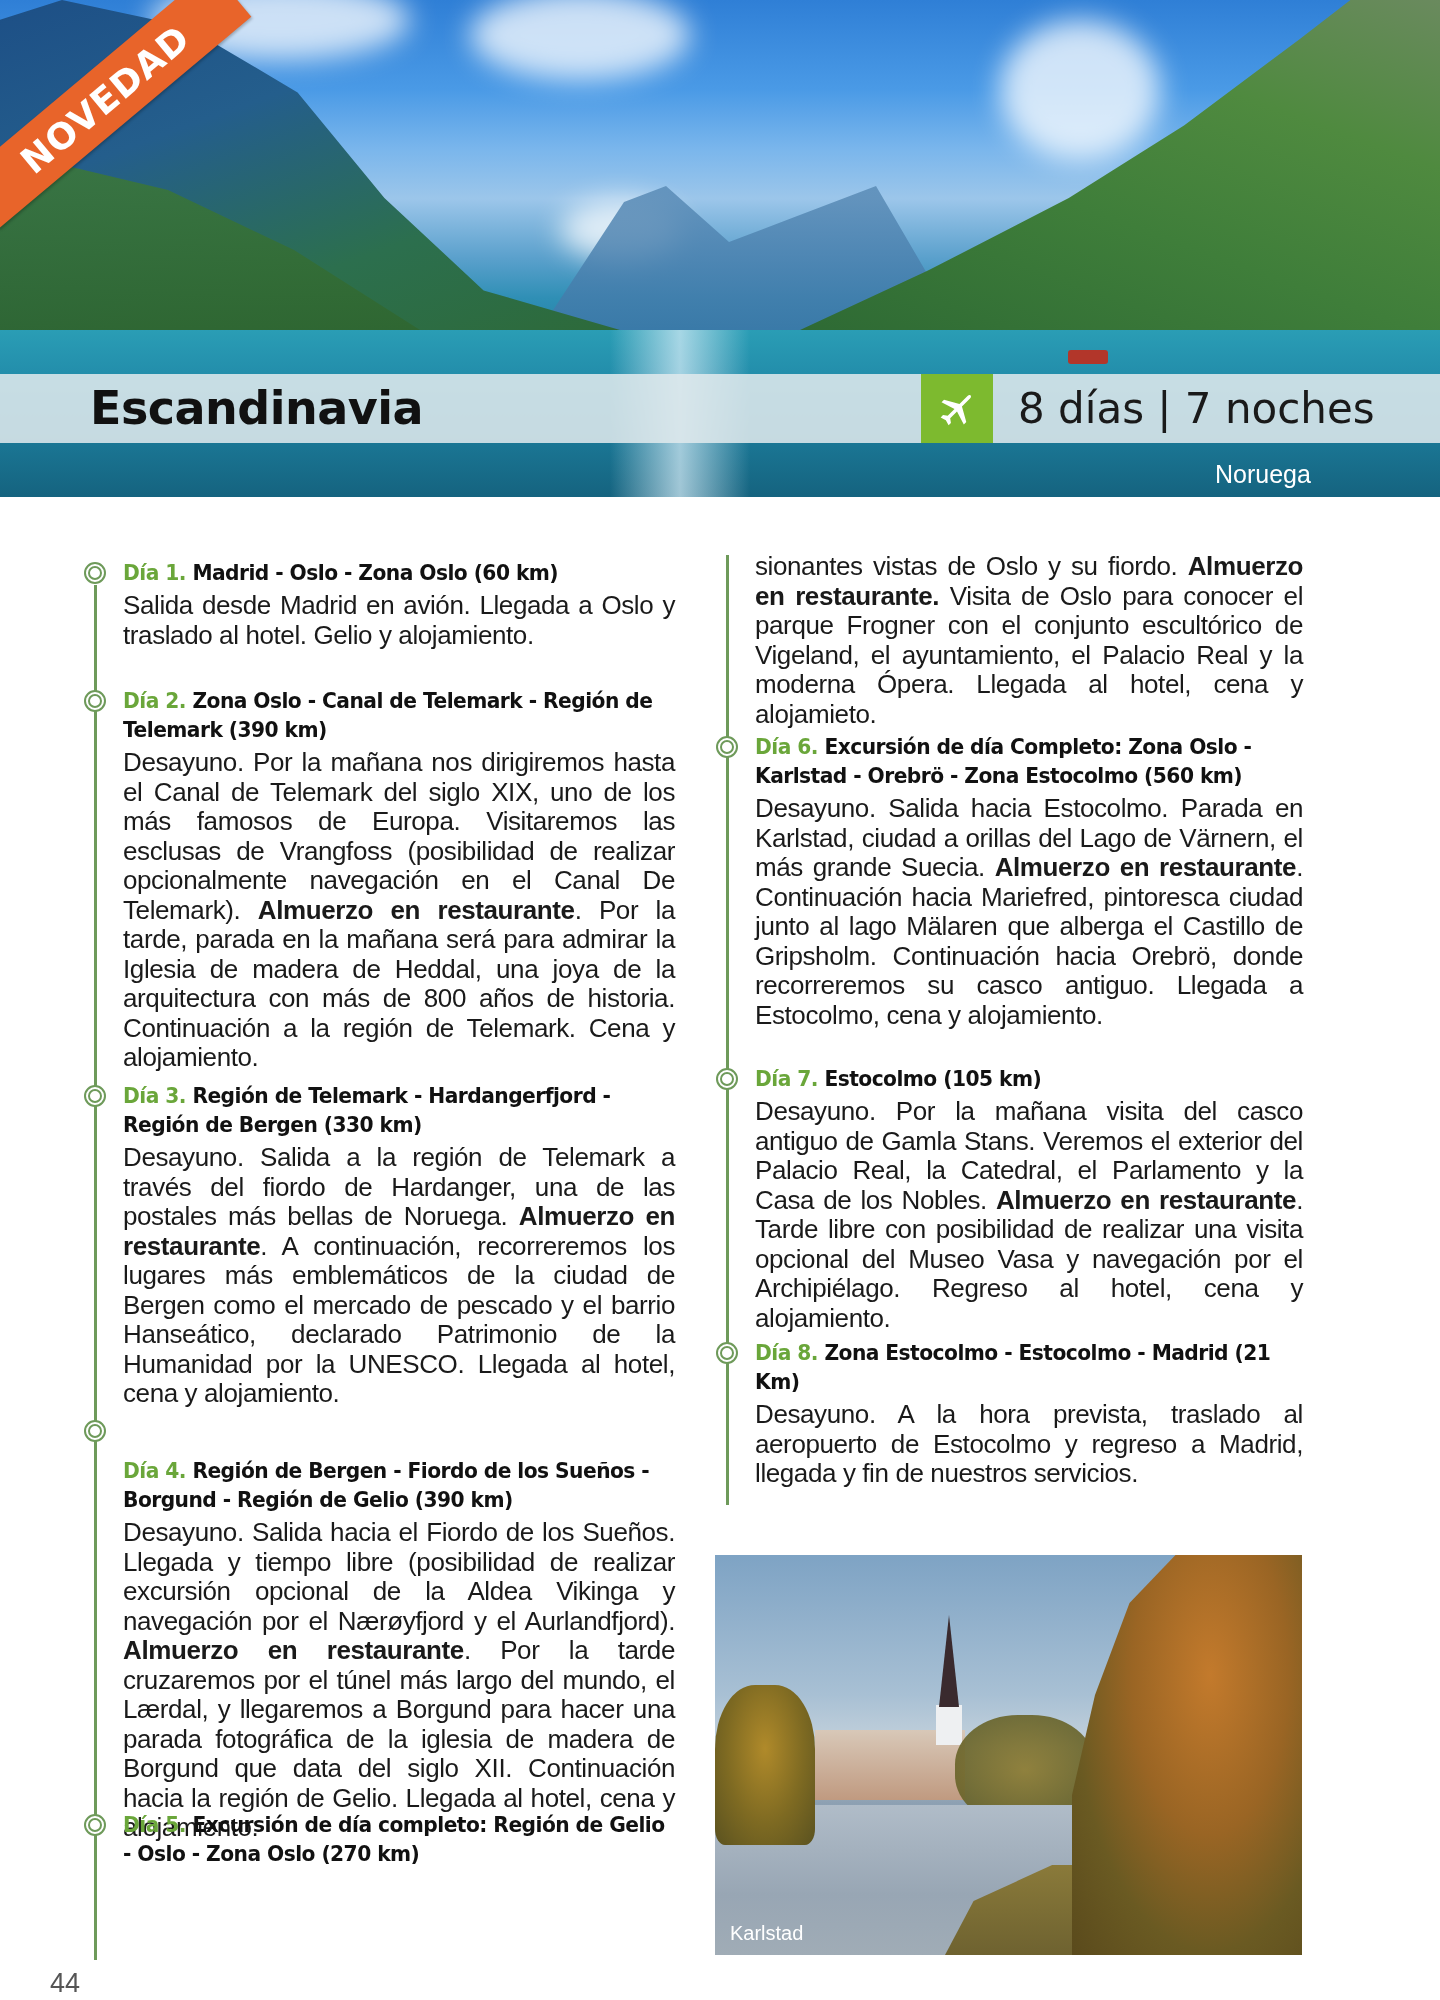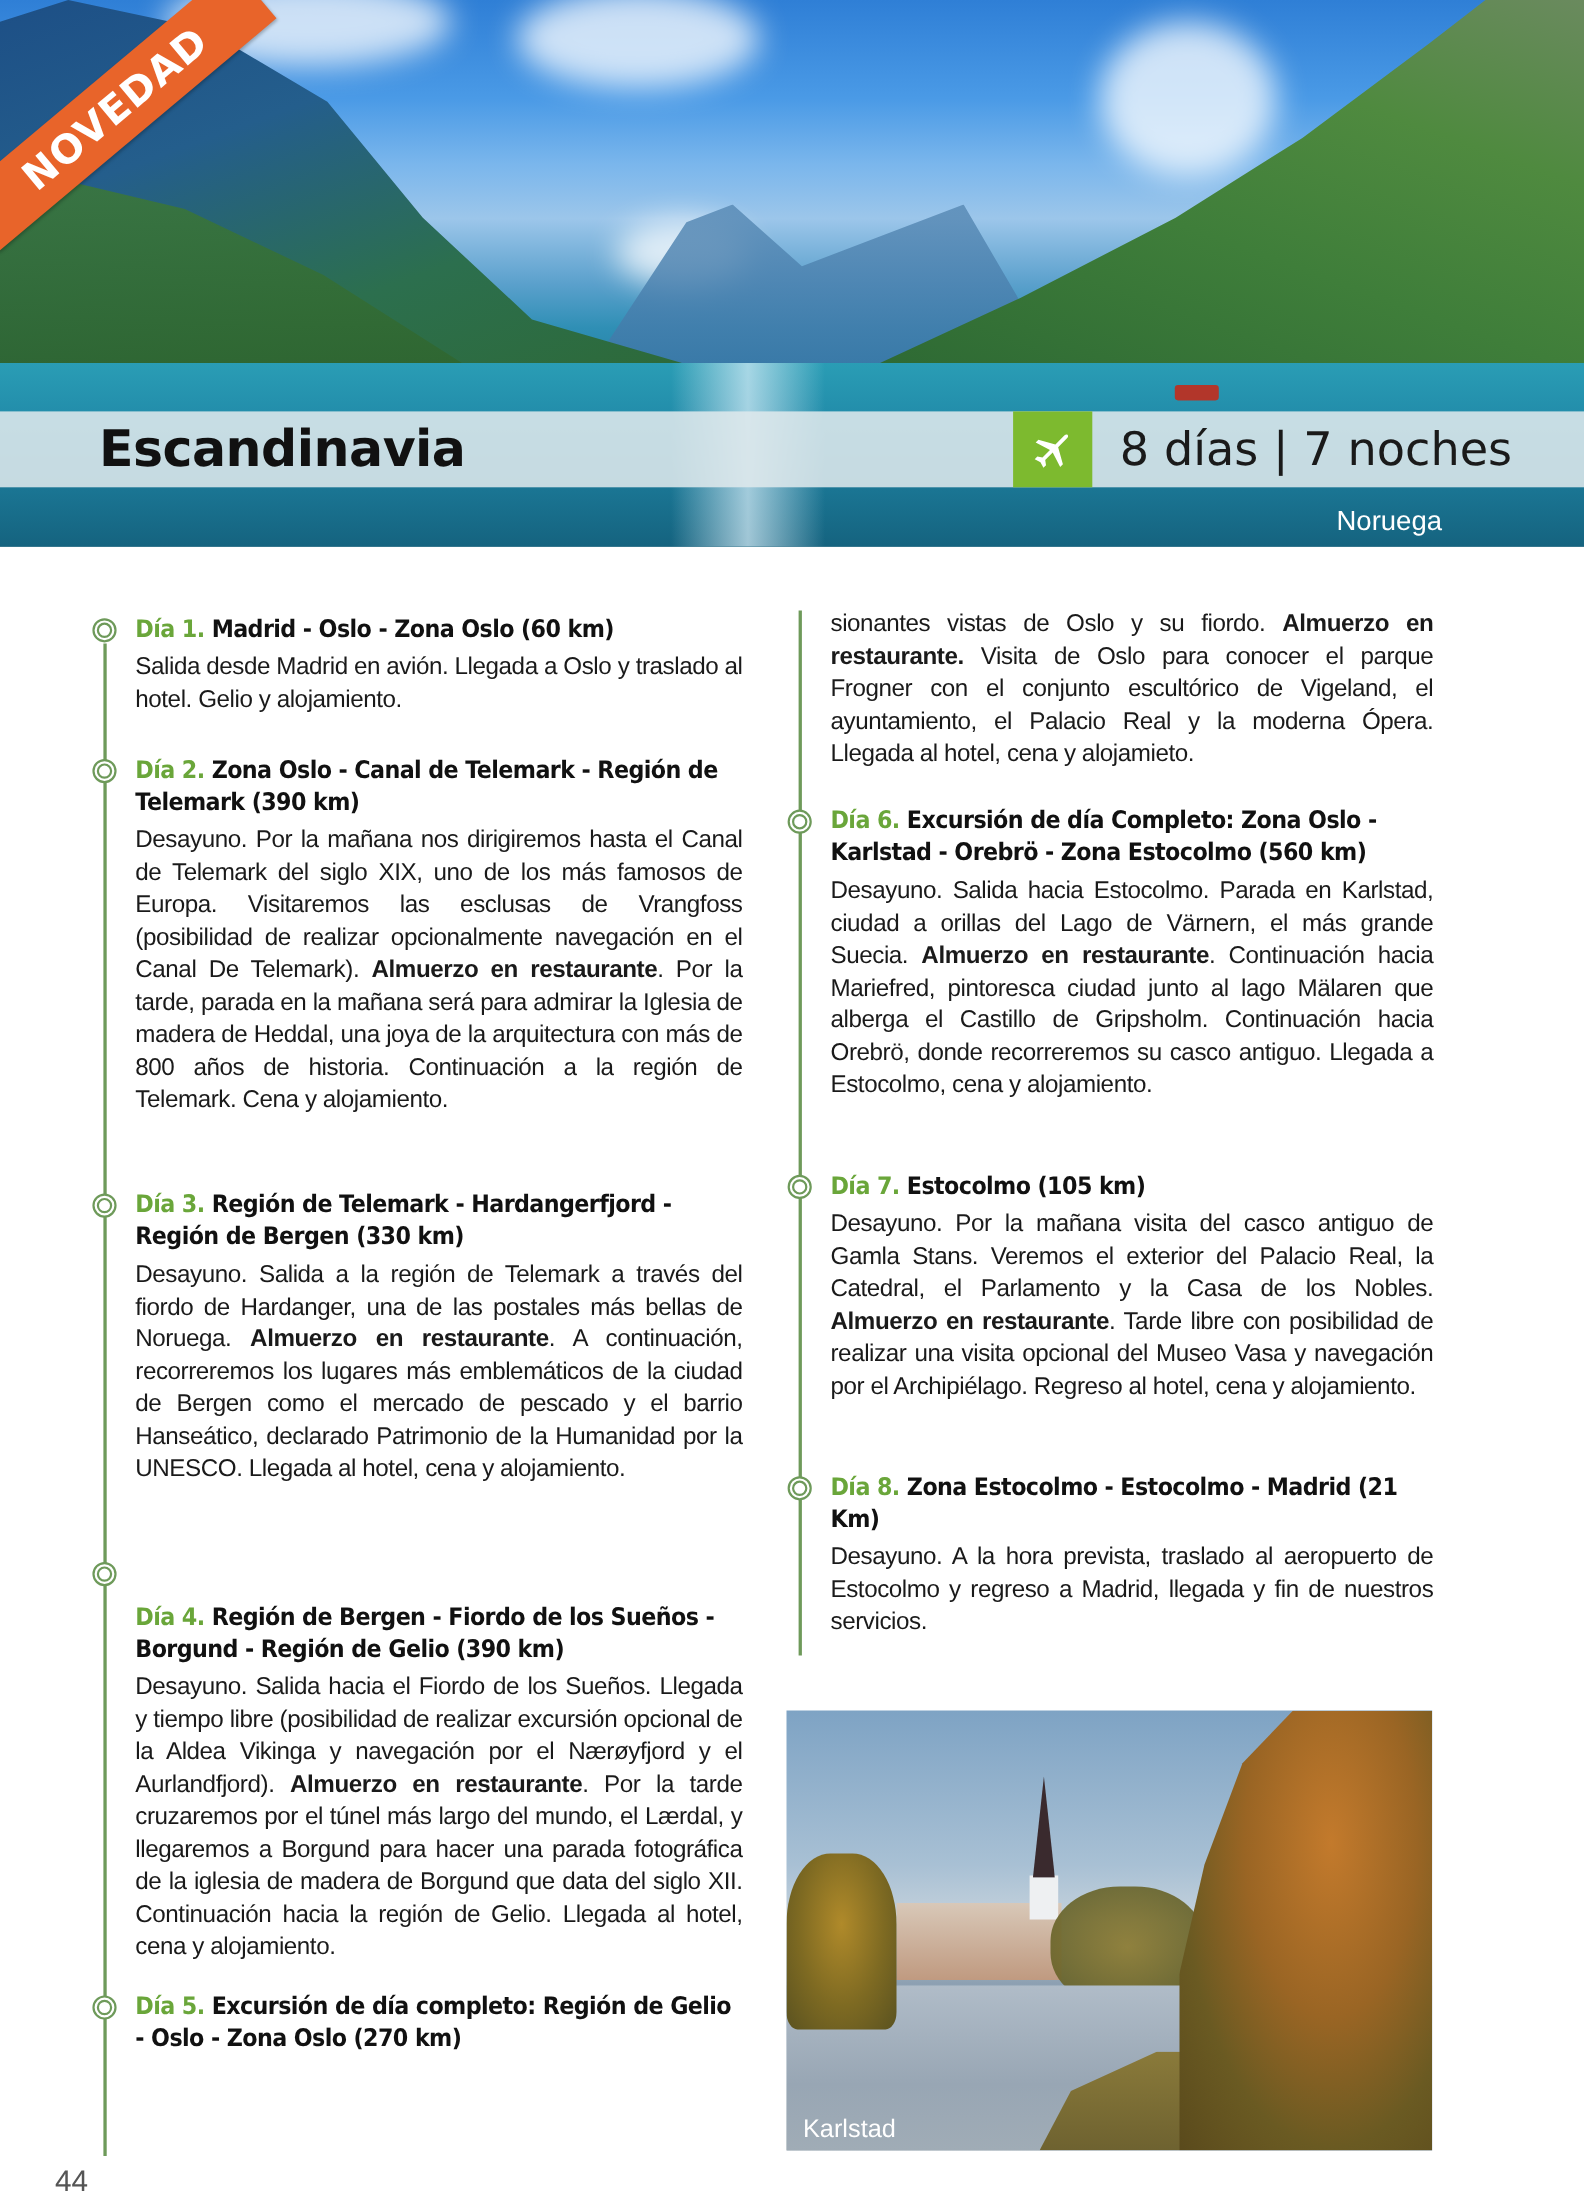--- a/index.html
+++ b/index.html
@@ -82,41 +82,41 @@
       display: flex; align-items: center; justify-content: center;
     }
     .marker::after { content: ""; width: 10px; height: 10px; border: 2px solid #6e9a5a; border-radius: 50%; }
     .day-head {
       font-family: "DejaVu Sans", sans-serif; font-weight: bold; font-size: 22px; line-height: 29px; color: #111;
       letter-spacing: -0.6px; transform: scaleX(0.92); transform-origin: left;
       width: 590px;
     }
     .day-head .num { color: #6aa63a; }
     .day-body {
-      font-family: "Liberation Sans", sans-serif; font-size: 22px; line-height: 29.5px; color: #1a1a1a;
+      font-family: "Liberation Sans", sans-serif; font-size: 26px; line-height: 29.5px; color: #1a1a1a;
       margin-top: 4px; text-align: justify; letter-spacing: -0.4px;
     }
     .day-body b { font-weight: bold; }
 
     .page-num { position: absolute; left: 50px; top: 1968px; font-size: 27px; color: #555; font-family: "Liberation Sans", sans-serif; }
 
     
     .karlstad {
       position: absolute; left: 715px; top: 1555px; width: 587px; height: 400px; overflow: hidden;
       background: linear-gradient(180deg, #7ea3c4 0%, #a8c0d4 35%, #c5d2dc 48%, #8da0b2 62%, #aab9c6 80%, #9aa8b0 100%);
     }
     .k-tree-l { position: absolute; left: 0; top: 130px; width: 100px; height: 160px; background: radial-gradient(ellipse at 50% 40%, #b08a2a 0%, #7e6a22 55%, #5a5220 100%); border-radius: 40% 40% 10% 10%; }
     .k-tree-r { position: absolute; right: 0; top: 0; width: 230px; height: 400px; background: radial-gradient(ellipse at 60% 30%, #c37a2c 0%, #9a6524 40%, #6a5a22 70%, #5a4a1c 100%); clip-path: polygon(45% 0, 100% 0, 100% 100%, 0 100%, 0 60%, 10% 35%, 25% 12%); }
     .k-tree-mid { position: absolute; left: 240px; top: 160px; width: 140px; height: 110px; background: radial-gradient(ellipse, #8c7a2e 0%, #5a5a26 100%); border-radius: 45%; opacity: 0.9; }
     .k-building { position: absolute; left: 100px; top: 175px; width: 150px; height: 70px; background: linear-gradient(180deg, #d8c8b8 0%, #c09a80 100%); }
     .k-tower { position: absolute; left: 221px; top: 150px; width: 26px; height: 40px; background: #eef0f2; }
     .k-spire { position: absolute; left: 224px; top: 60px; width: 20px; height: 92px; background: #3a2a2e; clip-path: polygon(50% 0, 100% 100%, 0 100%); }
     .k-water { position: absolute; left: 0; top: 250px; width: 587px; height: 150px; background: linear-gradient(180deg, #b0bcc8 0%, #98a6b4 60%, #a0acb6 100%); }
     .k-bank { position: absolute; left: 230px; top: 310px; width: 357px; height: 90px; background: linear-gradient(180deg, #8a7a3a 0%, #6e6230 100%); clip-path: polygon(30% 0, 100% 0, 100% 100%, 0 100%, 8% 40%); }
-    .k-caption { position: absolute; left: 15px; top: 367px; font-size: 23px; color: #ffffff; font-family: "Liberation Sans", sans-serif; }
+    .k-caption { position: absolute; left: 15px; top: 367px; font-size: 20px; color: #ffffff; font-family: "Liberation Sans", sans-serif; }
   </style>
 </head>
 <body>
 
 <div class="hero">
   <div class="sky-cloud" style="left:150px;top:-20px;width:260px;height:80px;"></div>
   <div class="sky-cloud" style="left:470px;top:-10px;width:220px;height:90px;"></div>
   <div class="sky-cloud" style="left:1000px;top:20px;width:160px;height:140px;"></div>
   <div class="sky-cloud" style="left:560px;top:200px;width:120px;height:60px;"></div>
   <div class="mtn-mid"></div>

